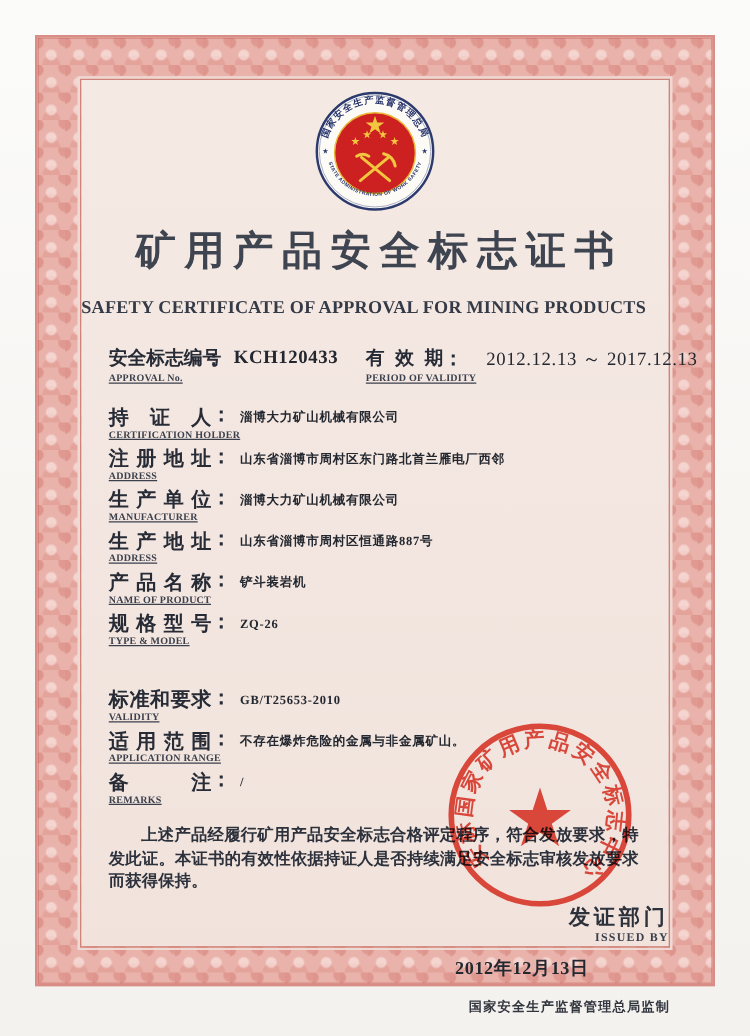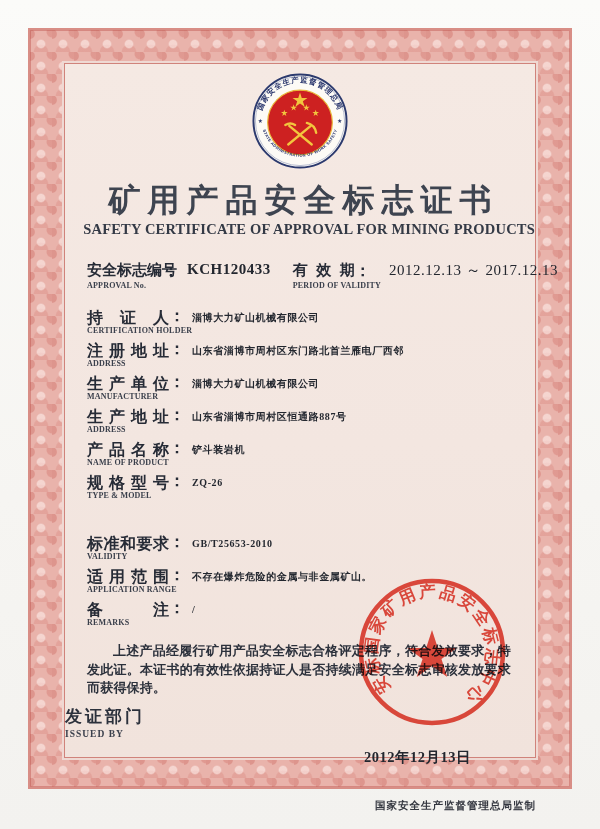--- a/index.html
+++ b/index.html
@@ -27,44 +27,44 @@
     border:1px solid #d0837b;
     box-shadow:0 0 0 2px #efd9d3;
   }
   .emblem-wrap{display:flex;justify-content:center;margin-top:8px;}
   .title{
     text-align:center;margin-top:12px;
     font-size:32px;font-weight:700;color:#3e4450;letter-spacing:7px;
     text-indent:7px;line-height:36px;
   }
   .subtitle{
-    text-align:right;margin-top:3px;
+    text-align:left;margin-top:20px;
     font-size:14.5px;font-weight:700;color:#343a46;letter-spacing:.2px;
   }
   
   .line1{font-size:16px;font-weight:700;color:#262b36;white-space:nowrap;height:21px;line-height:21px;}
   .zh{display:inline-block;text-align:justify;text-align-last:justify;vertical-align:bottom;}
   .w-std{width:82px;}
-  .en{font-size:8px;font-weight:700;color:#3b404c;letter-spacing:.2px;line-height:10px;height:11px;}
+  .en{font-size:8px;font-weight:700;color:#3b404c;letter-spacing:.2px;line-height:10px;height:11px;text-decoration:underline;}
   .approval-row{display:flex;align-items:flex-start;margin:22px 0 0 22px;}
   .ap-zh{width:76px;font-size:15px;}
   .vl-zh{width:62px;font-size:15px;}
   .ap-val{width:122px;font-size:15px;font-weight:700;color:#23272f;letter-spacing:.5px;padding:1px 0 0 8px;}
   .vl-val{font-size:15px;font-weight:400;color:#23272f;letter-spacing:.5px;padding:1px 0 0 8px;white-space:nowrap;}
   .fcol{flex:none;}
   .vl-col{margin-left:22px;}
   .fields{margin:13px 0 0 22px;}
   .fields2{margin:28px 0 0 22px;}
   .row{height:33px;}
   .val{font-size:10px;font-weight:700;color:#23272f;margin-left:7px;letter-spacing:.6px;}
   .statement{
     margin:12px 24px 0 22px;font-size:13px;font-weight:700;color:#2c313c;
     line-height:18.5px;text-indent:2em;letter-spacing:.2px;text-align:justify;
   }
-  .issued{ text-align:left;margin-top:7px;}
+  .issued{ text-align:right;margin-top:7px;}
   .issued-zh{font-size:17px;font-weight:700;color:#2c313c;letter-spacing:3px;}
   .issued-en{font-size:9.5px;font-weight:700;color:#3b404c;letter-spacing:1px;margin-top:1px;}
   .issue-date{margin:9px 0 0 299px;font-size:14.5px;font-weight:700;color:#23272f;letter-spacing:.5px;}
   .seal{
     position:absolute;left:287px;top:508px;width:160px;height:160px;
     mix-blend-mode:multiply;opacity:.9;pointer-events:none;
   }
   .footer{
     position:absolute;right:64px;bottom:16px;
     font-size:10.5px;font-weight:700;color:#33363f;letter-spacing:1px;

